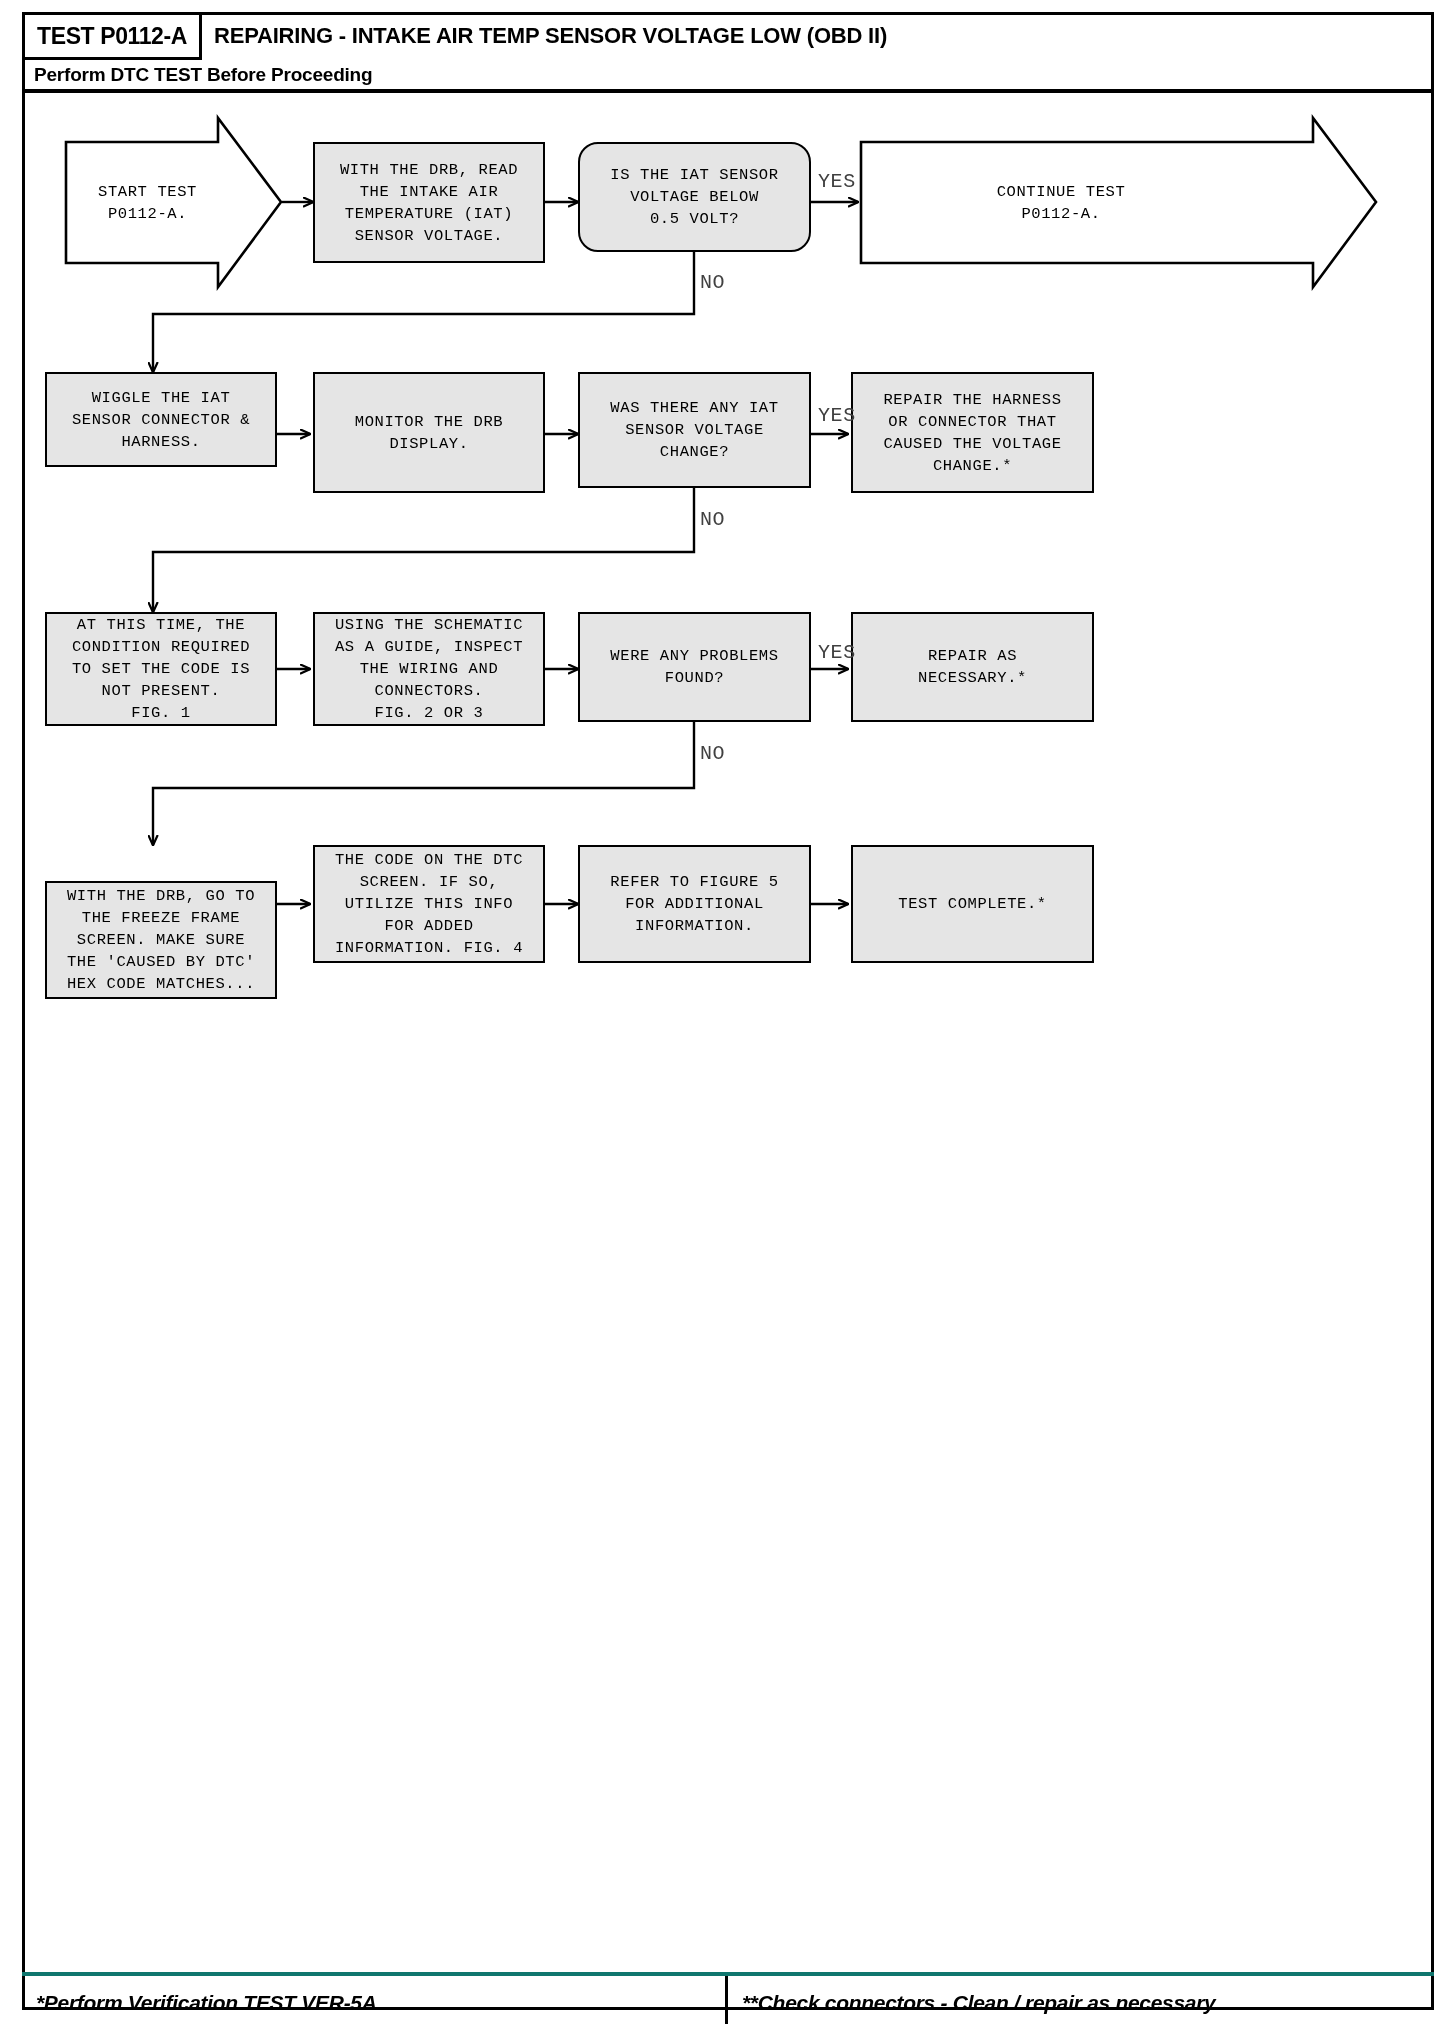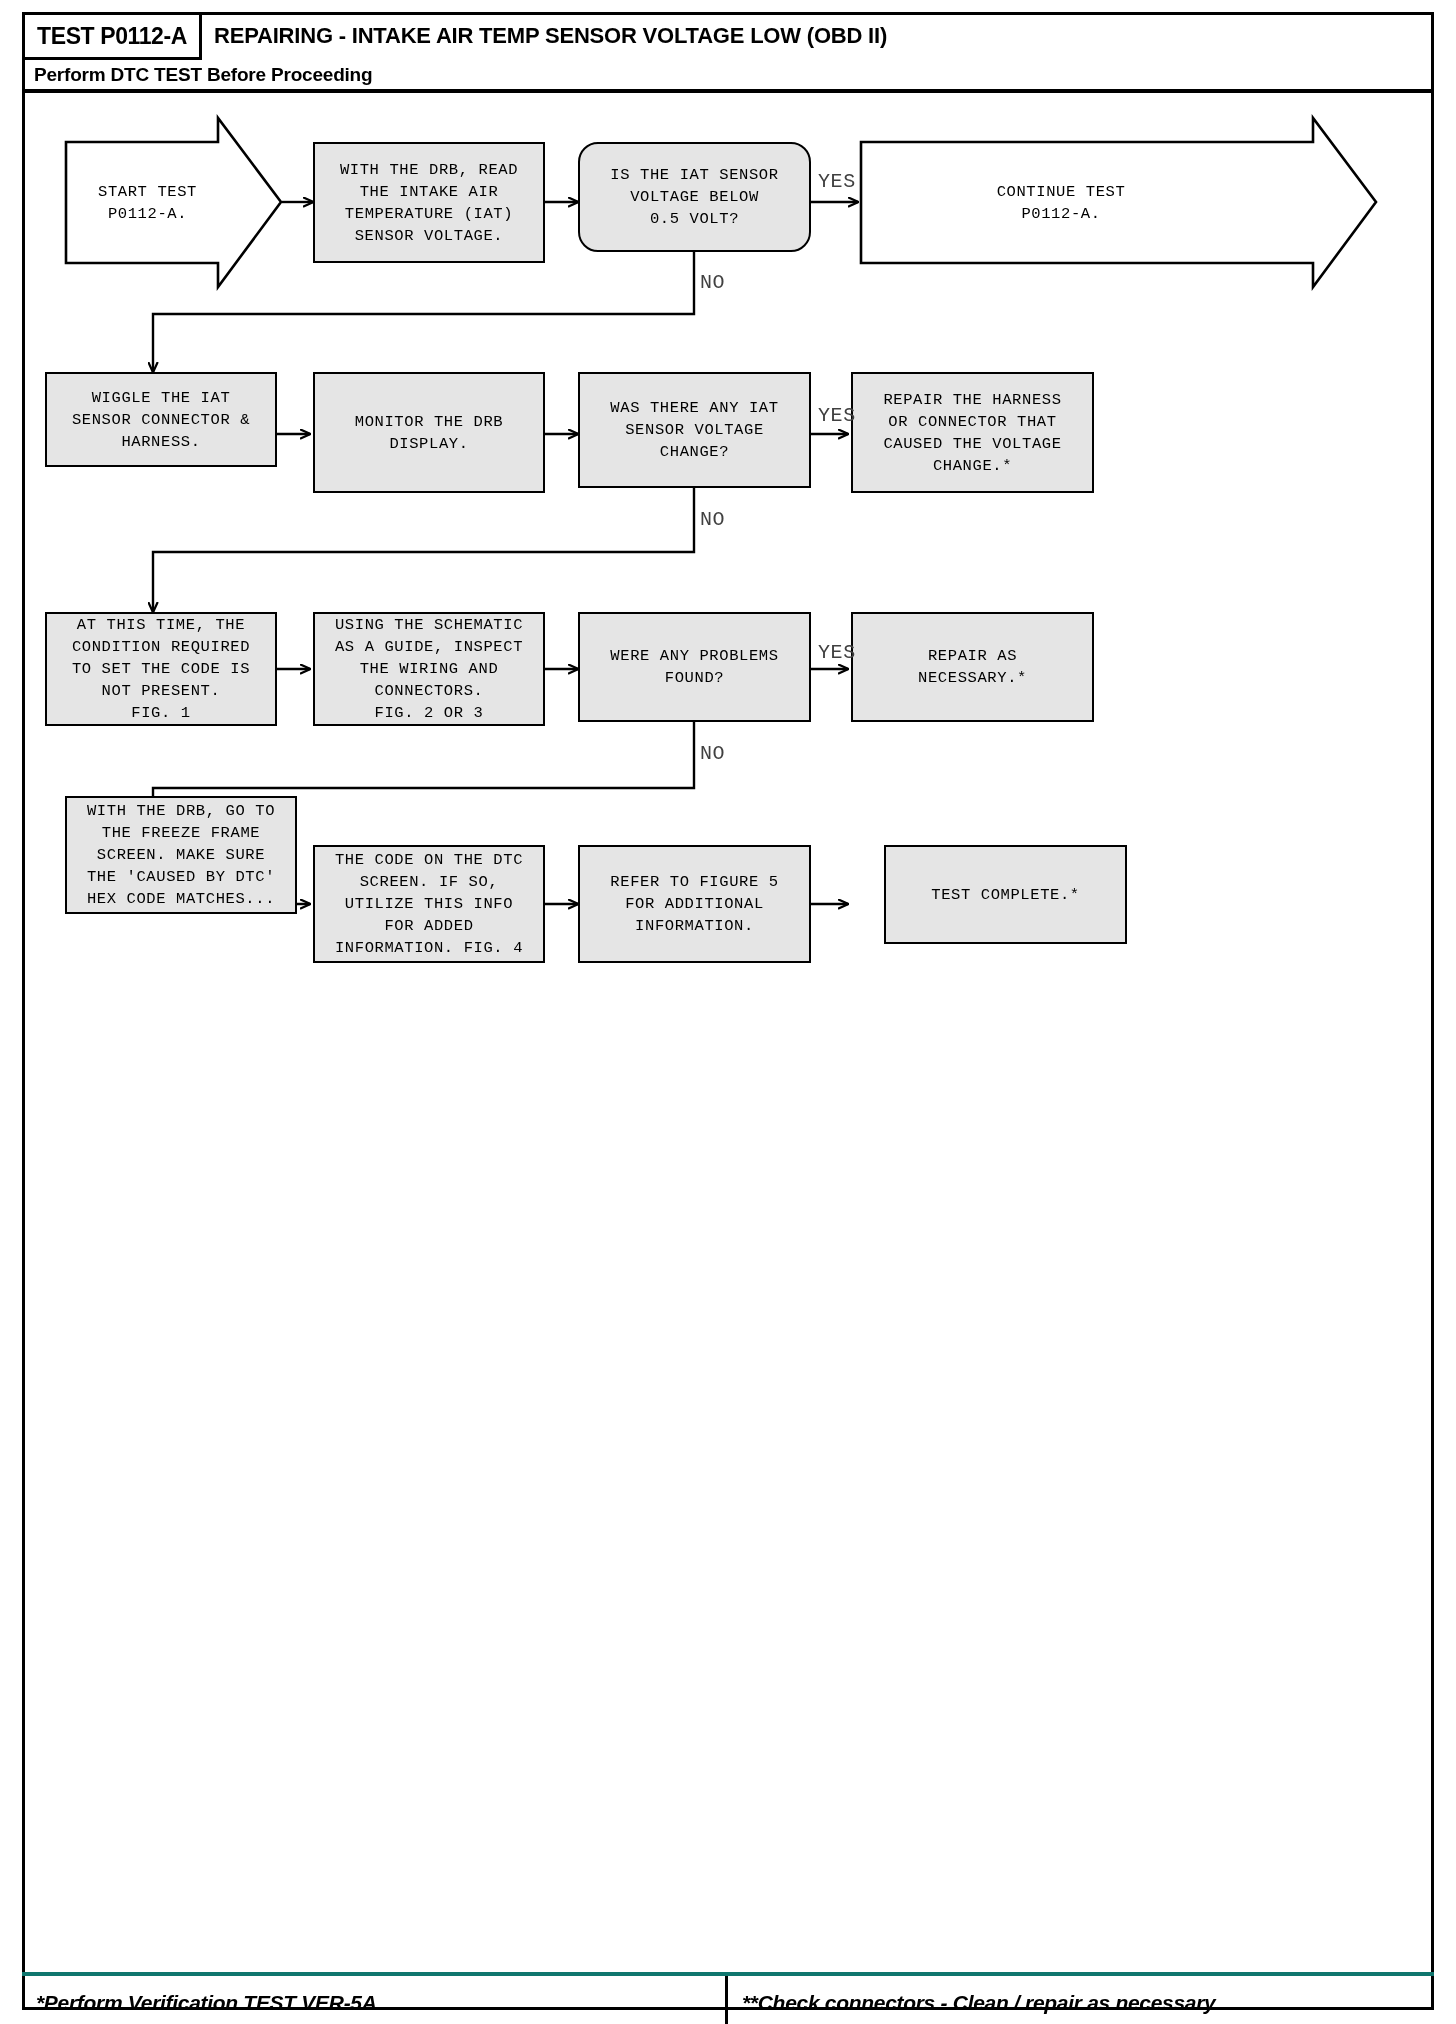--- a/index.html
+++ b/index.html
@@ -244,21 +244,21 @@
   </div>
 
   <div class="node rect" style="left:851px;top:612px;width:243px;height:110px;">
     <span>REPAIR AS
 NECESSARY.*</span>
   </div>
 
   <div class="blabel" style="left:818px;top:641px;">YES</div>
   <div class="blabel" style="left:700px;top:742px;">NO</div>
 
-  <div class="node rect" style="left:45px;top:796px;width:232px;height:118px;margin-left:20px;">
+  <div class="node rect" style="left:45px;top:881px;width:232px;height:118px;">
     <span>WITH THE DRB, GO TO
 THE FREEZE FRAME
 SCREEN. MAKE SURE
 THE 'CAUSED BY DTC'
 HEX CODE MATCHES...</span>
   </div>
 
   <div class="node rect" style="left:313px;top:845px;width:232px;height:118px;">
     <span>THE CODE ON THE DTC
 SCREEN. IF SO,
@@ -266,21 +266,21 @@
 FOR ADDED
 INFORMATION.  FIG. 4</span>
   </div>
 
   <div class="node rect" style="left:578px;top:845px;width:233px;height:118px;">
     <span>REFER TO FIGURE 5
 FOR ADDITIONAL
 INFORMATION.</span>
   </div>
 
-  <div class="node rect" style="left:884px;top:845px;width:243px;height:99px;">
+  <div class="node rect" style="left:851px;top:845px;width:243px;height:118px;">
     <span>TEST COMPLETE.*</span>
   </div>
 
   <div class="footer-band">
     <div class="footer-cell footer-left">*Perform Verification TEST VER-5A.</div>
     <div class="footer-cell footer-right">**Check connectors - Clean / repair as necessary.</div>
   </div>
 
 </div>
 

